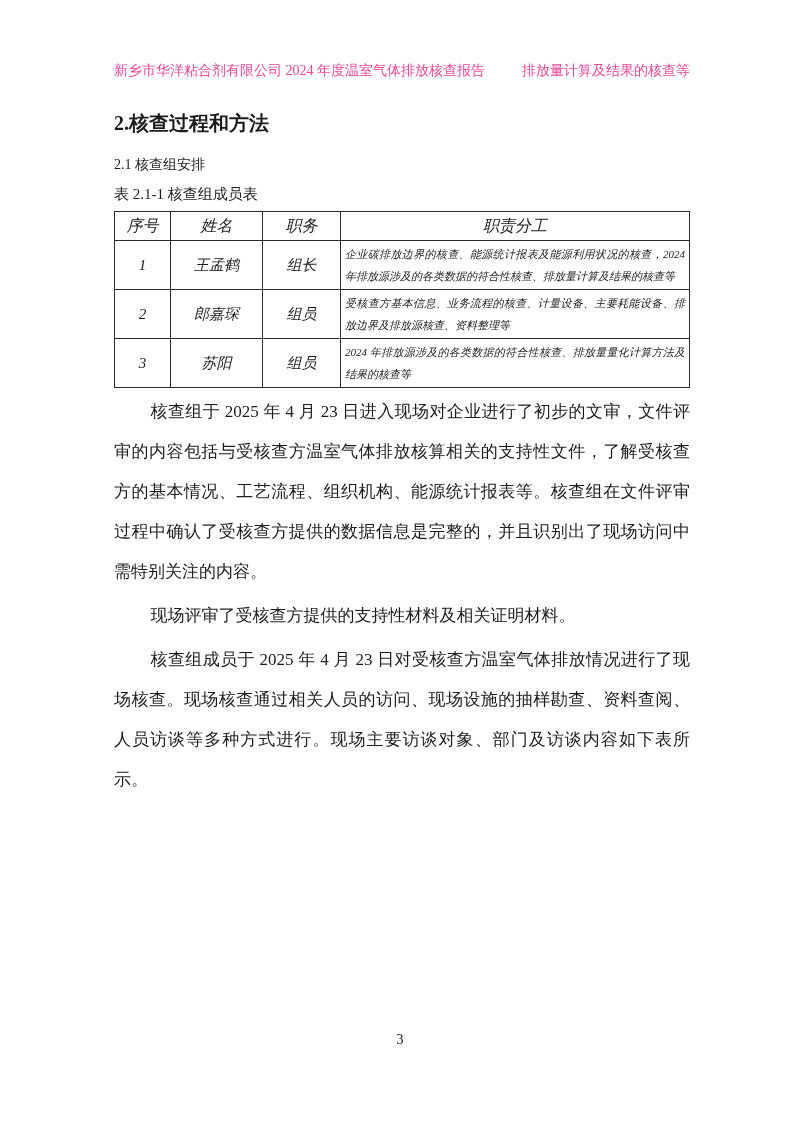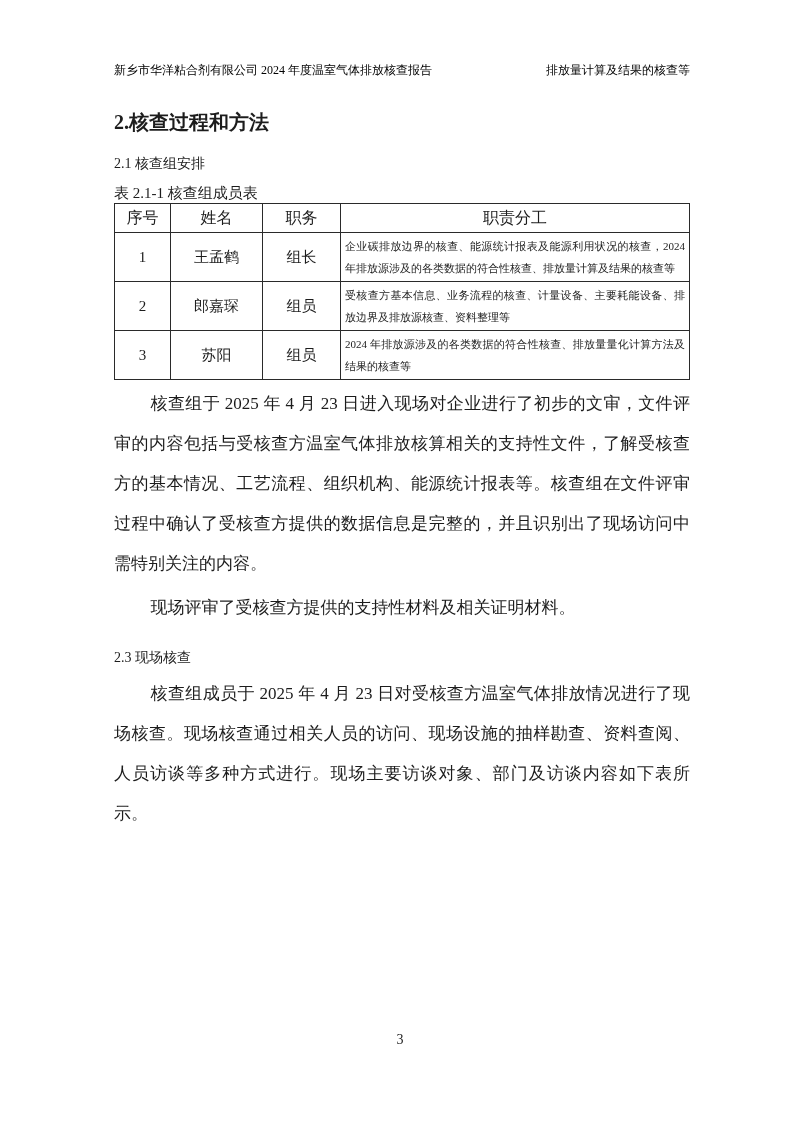--- a/index.html
+++ b/index.html
@@ -19,22 +19,22 @@
   .content {
     position: absolute;
     left: 114px;
     width: 576px;
     top: 62px;
   }
   .doc-header {
     display: flex;
     justify-content: space-between;
     align-items: baseline;
-    font-size: 12px;
-    color: #000000;
+    font-size: 14px;
+    color: #ec4899;
     white-space: nowrap;
   }
   .doc-title {
     font-size: 20px;
     font-weight: bold;
     margin: 30px 0 0 0;
     line-height: 26px;
   }
   .sub-heading {
     font-size: 14px;
@@ -56,22 +56,24 @@
   p.no-justify { text-align: left; }
   .table-caption {
     margin-top: 7px;
     text-align: left;
     font-size: 15px;
     line-height: 20px;
   }
   table.members {
     width: 100%;
     border-collapse: collapse;
+    margin-top: 7px;
     font-size: 15px;
     table-layout: fixed;
+    font-style: italic;
   }
   table.members th, table.members td {
     border: 1px solid #2a2a2a;
     padding: 2px 4px;
     vertical-align: middle;
   }
   table.members th {
     font-weight: normal;
     font-size: 16px;
     height: 24px;
@@ -150,20 +152,19 @@
           <td class="cell-duty">2024 年排放源涉及的各类数据的符合性核查、排放量量化计算方法及结果的核查等</td>
         </tr>
       </tbody>
     </table>
 
 
     <p class="body-para">核查组于 2025 年 4 月 23 日进入现场对企业进行了初步的文审，文件评审的内容包括与受核查方温室气体排放核算相关的支持性文件，了解受核查方的基本情况、工艺流程、组织机构、能源统计报表等。核查组在文件评审过程中确认了受核查方提供的数据信息是完整的，并且识别出了现场访问中需特别关注的内容。</p>
 
     <p class="body-para no-justify">现场评审了受核查方提供的支持性材料及相关证明材料。</p>
 
-    <h2 class="sub-heading s23">2.3 现场核查</h2>
 
     <p class="body-para">核查组成员于 2025 年 4 月 23 日对受核查方温室气体排放情况进行了现场核查。现场核查通过相关人员的访问、现场设施的抽样勘查、资料查阅、人员访谈等多种方式进行。现场主要访谈对象、部门及访谈内容如下表所示。</p>
 
   </div>
 
   <div class="page-number">3</div>
 </div>
 
 </body></html>

